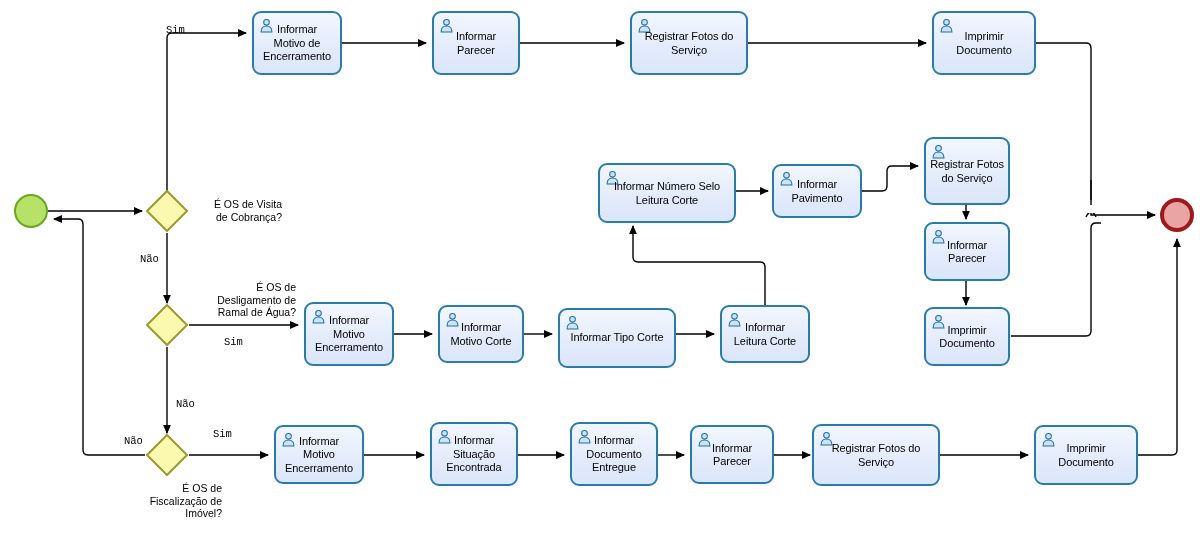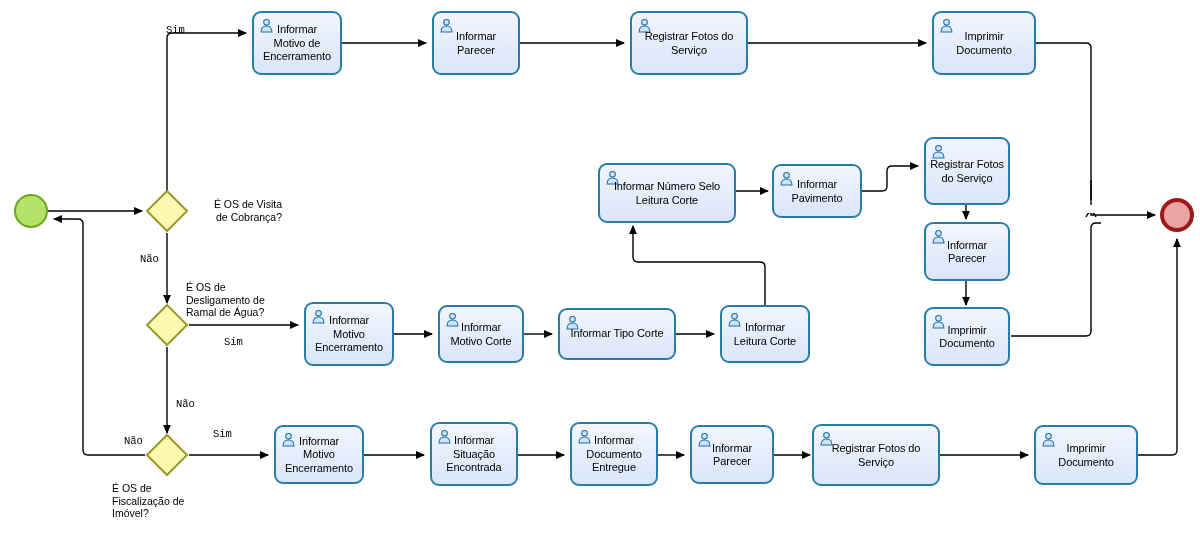--- a/index.html
+++ b/index.html
@@ -34,21 +34,21 @@
 
   .gateway{
     position:absolute;
     width:44px;height:44px;
   }
   .gwlabel{
     position:absolute;
     font-size:10.5px;
     line-height:12.5px;
     color:#000;
-    text-align:left;
+    text-align:right;
     white-space:pre-line;
   }
   .edgelabel{
     position:absolute;
     font-size:10.5px;
     line-height:12px;
     color:#000;
     white-space:nowrap;
     font-family:Liberation Mono, monospace;
   }
@@ -205,21 +205,21 @@
 
   <div class="task" style="left:438px;top:305px;width:86px;height:58px;">
     <svg class="uicon" viewBox="0 0 16 16">
       <circle cx="8" cy="4.6" r="3" fill="#cfe3f5" stroke="#1c6fa8" stroke-width="1.1"></circle>
       <path d="M2.2,15 C2.2,10.4 5,8.6 8,8.6 C11,8.6 13.8,10.4 13.8,15 Z" fill="#cfe3f5" stroke="#1c6fa8" stroke-width="1.1"></path>
     </svg>
     <div class="tlabel">Informar
 Motivo Corte</div>
   </div>
 
-  <div class="task" style="left:558px;top:308px;width:118px;height:52px;">
+  <div class="task" style="left:558px;top:308px;width:118px;height:60px;">
     <svg class="uicon" viewBox="0 0 16 16">
       <circle cx="8" cy="4.6" r="3" fill="#cfe3f5" stroke="#1c6fa8" stroke-width="1.1"></circle>
       <path d="M2.2,15 C2.2,10.4 5,8.6 8,8.6 C11,8.6 13.8,10.4 13.8,15 Z" fill="#cfe3f5" stroke="#1c6fa8" stroke-width="1.1"></path>
     </svg>
     <div class="tlabel">Informar Tipo Corte</div>
   </div>
 
   <div class="task" style="left:720px;top:305px;width:90px;height:58px;">
     <svg class="uicon" viewBox="0 0 16 16">
       <circle cx="8" cy="4.6" r="3" fill="#cfe3f5" stroke="#1c6fa8" stroke-width="1.1"></circle>

